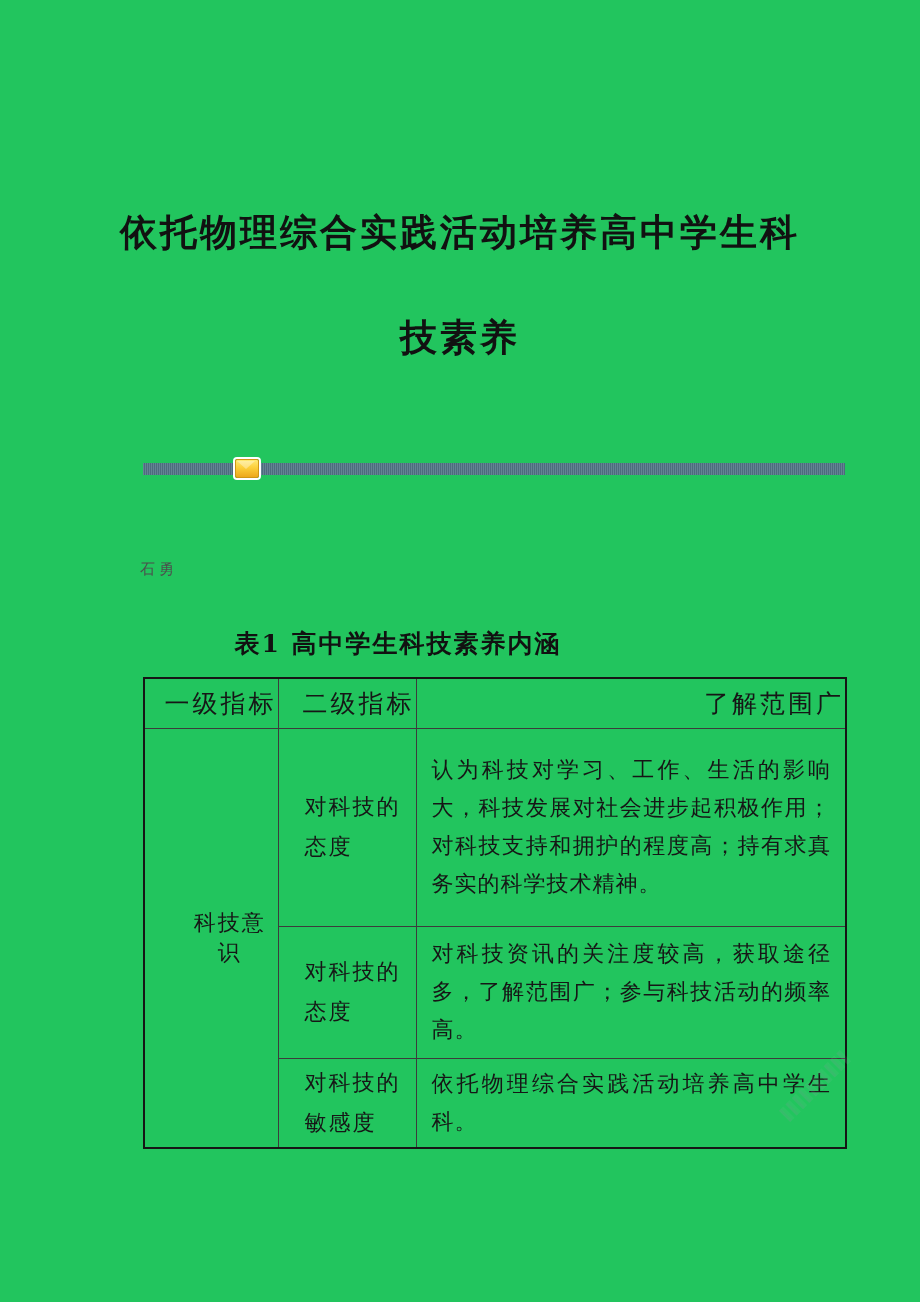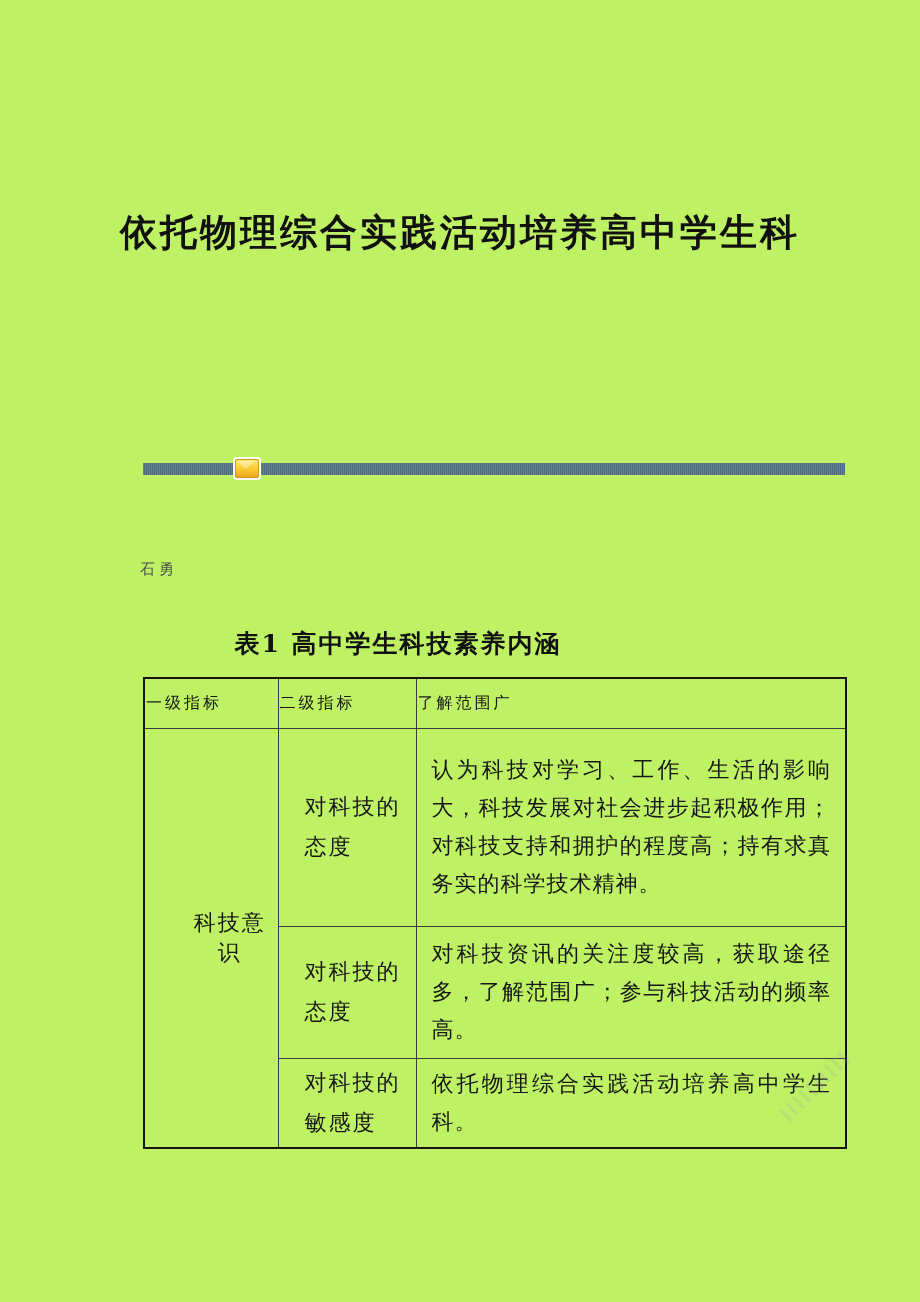--- a/index.html
+++ b/index.html
@@ -4,21 +4,21 @@
 <style>
   html, body {
     margin: 0;
     padding: 0;
     background: #ffffff;
   }
   .page {
     position: relative;
     width: 920px;
     height: 1302px;
-    background: #bef264;
+    background: #22c55e;
     font-family: "DejaVu Serif", serif;
     color: #1a1a1a;
     overflow: hidden;
   }
   .doc-title {
     position: absolute;
     left: 0;
     width: 920px;
     text-align: center;
     font-size: 37px;
@@ -96,23 +96,23 @@
     box-sizing: border-box;
   }
   table.indicator-table {
     border: 2px solid #161616;
   }
   col.c1 { width: 134px; }
   col.c2 { width: 138px; }
   col.c3 { width: 430px; }
   tr.header-row th {
     height: 50px;
-    text-align: left;
+    text-align: right;
     letter-spacing: 3px;
-    font-size: 16px;
+    font-size: 25px;
   }
   td.level1-cell {
     text-align: center;
     vertical-align: middle;
     letter-spacing: 2px;
     padding-left: 38px;
   }
   td.level2-cell {
     vertical-align: middle;
     padding-left: 26px;
@@ -151,20 +151,21 @@
     opacity: 0.6;
     pointer-events: none;
   }
 </style>
 </head>
 <body>
 
 <div class="page">
 
   <div class="doc-title line1">依托物理综合实践活动培养高中学生科</div>
+  <div class="doc-title line2">技素养</div>
 
   <div class="divider-bar"></div>
   <div class="envelope-icon"></div>
 
   <div class="author">石勇</div>
 
   <div class="table-caption">表1  高中学生科技素养内涵</div>
 
   <table class="indicator-table">
     <colgroup>

